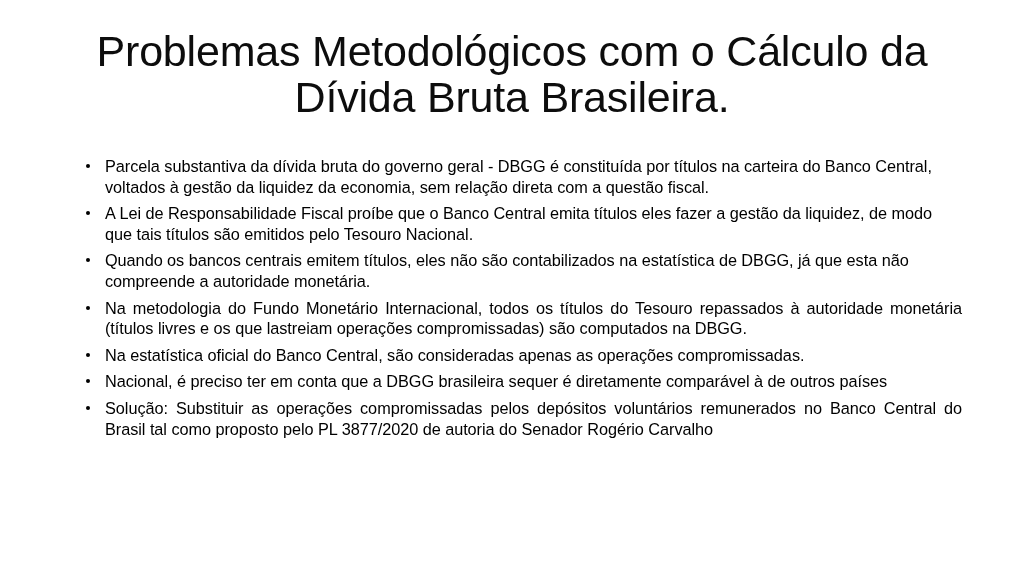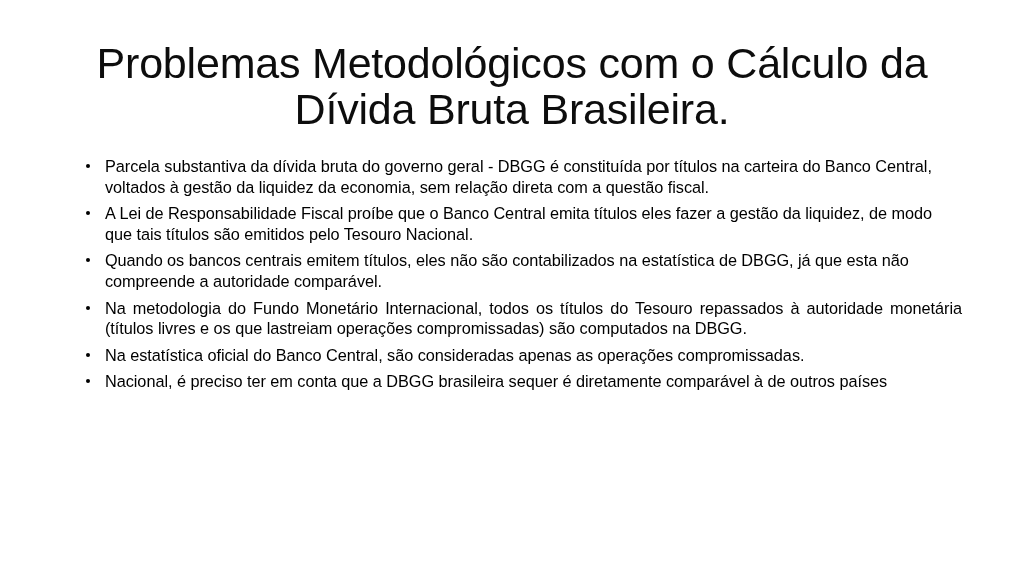--- a/index.html
+++ b/index.html
@@ -21,21 +21,21 @@
     width: 1024px;
     height: 576px;
     background: #ffffff;
     box-sizing: border-box;
   }
 
   
   .slide-title {
     position: absolute;
     left: 62px;
-    top: 40px;
+    top: 28px;
     width: 900px;
     text-align: center;
     font-family: "Liberation Sans", "DejaVu Sans", sans-serif;
     font-size: 43px;
     font-weight: 300;
     line-height: 1.07;
     letter-spacing: -0.2px;
     color: #0d0d0d;
     white-space: pre-line;
   }
@@ -96,29 +96,33 @@
     <li class="bullet-item">
       <span class="bullet-dot"></span>
       <span class="bullet-text">Parcela substantiva da dívida bruta do governo geral - DBGG é constituída por títulos na carteira do Banco Central, voltados à gestão da liquidez da economia, sem relação direta com a questão fiscal.</span>
     </li>
     <li class="bullet-item">
       <span class="bullet-dot"></span>
       <span class="bullet-text">A Lei de Responsabilidade Fiscal proíbe que o Banco Central emita títulos eles fazer a gestão da liquidez, de modo que tais títulos são emitidos pelo Tesouro Nacional.</span>
     </li>
     <li class="bullet-item">
       <span class="bullet-dot"></span>
-      <span class="bullet-text">Quando os bancos centrais emitem títulos, eles não são contabilizados na estatística de DBGG, já que esta não compreende a autoridade comparável.</span>
+      <span class="bullet-text">Quando os bancos centrais emitem títulos, eles não são contabilizados na estatística de DBGG, já que esta não compreende a autoridade monetária.</span>
     </li>
     <li class="bullet-item justify">
       <span class="bullet-dot"></span>
       <span class="bullet-text">Na metodologia do Fundo Monetário Internacional, todos os títulos do Tesouro repassados à autoridade monetária (títulos livres e os que lastreiam operações compromissadas) são computados na DBGG.</span>
     </li>
     <li class="bullet-item">
       <span class="bullet-dot"></span>
       <span class="bullet-text">Na estatística oficial do Banco Central, são consideradas apenas as operações compromissadas.</span>
     </li>
     <li class="bullet-item justify">
       <span class="bullet-dot"></span>
       <span class="bullet-text">Nacional, é preciso ter em conta que a DBGG brasileira sequer é diretamente comparável à de outros países</span>
     </li>
+    <li class="bullet-item justify">
+      <span class="bullet-dot"></span>
+      <span class="bullet-text">Solução: Substituir as operações compromissadas pelos depósitos voluntários remunerados no Banco Central do Brasil tal como proposto pelo PL 3877/2020 de autoria do Senador Rogério Carvalho</span>
+    </li>
   </ul>
 
 </div>
 
 </body></html>

